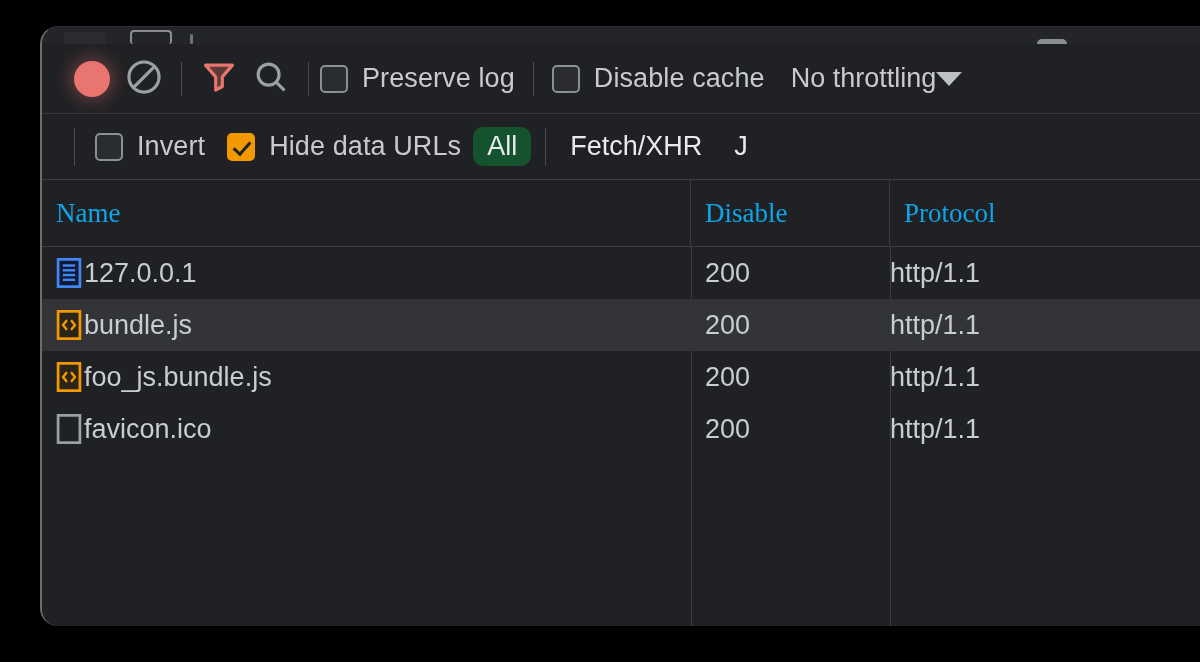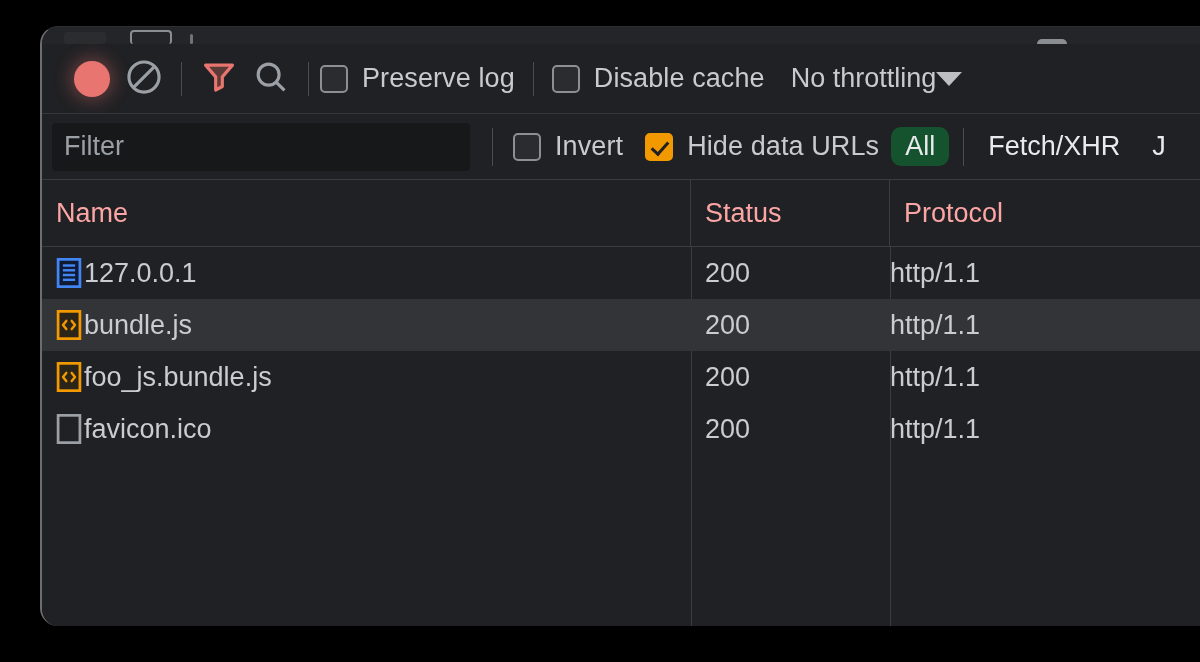--- a/index.html
+++ b/index.html
@@ -240,25 +240,26 @@
 
   .thead {
     display: flex;
     height: 66px;
     border-bottom: 1px solid #3b3c3f;
     background: #202124;
   }
   .th {
     display: flex;
     align-items: center;
-    color: #fca5a5;
+    color: #0ea5e9;
     font-size: 27px;
     padding-left: 14px;
     box-sizing: border-box;
     border-right: 1px solid #3b3c3f;
+    font-family: Liberation Serif, serif;
   }
   .col-name     { width: 649px; }
   .col-status   { width: 199px; }
   .col-protocol { flex: 1 1 auto; border-right: none; }
 
   .tbody {
     position: absolute;
     left: 0; right: 0;
     top: 67px;
     bottom: 0;
@@ -374,21 +375,20 @@
       </div>
 
       <div class="throttle">
         <span class="throttle-label">No throttling</span>
         <span class="caret-down"></span>
       </div>
     </div>
 
     <div class="filterbar">
 
-      <input class="filter-input" type="text" placeholder="Filter" style="">
 
       <div class="fsep" style="margin:0 20px 0 22px;"></div>
 
       <div class="cbrow">
         <div class="cbox"></div>
         <span class="cblabel">Invert</span>
       </div>
 
       <div style="width:22px; flex:0 0 auto;"></div>
 
@@ -404,21 +404,21 @@
         <span class="fsep" style="margin:0 10px 0 10px;"></span>
         <span class="type-pill">Fetch/XHR</span>
         <span class="type-pill">J</span>
       </div>
     </div>
 
     <div class="table">
 
       <div class="thead">
         <div class="th col-name">Name</div>
-        <div class="th col-status">Status</div>
+        <div class="th col-status">Disable</div>
         <div class="th col-protocol">Protocol</div>
       </div>
 
       <div class="tbody">
         <div class="vgrid v1"></div>
         <div class="vgrid v2"></div>
 
         <div class="trow">
           <div class="cell name">
             <span class="ficon">

